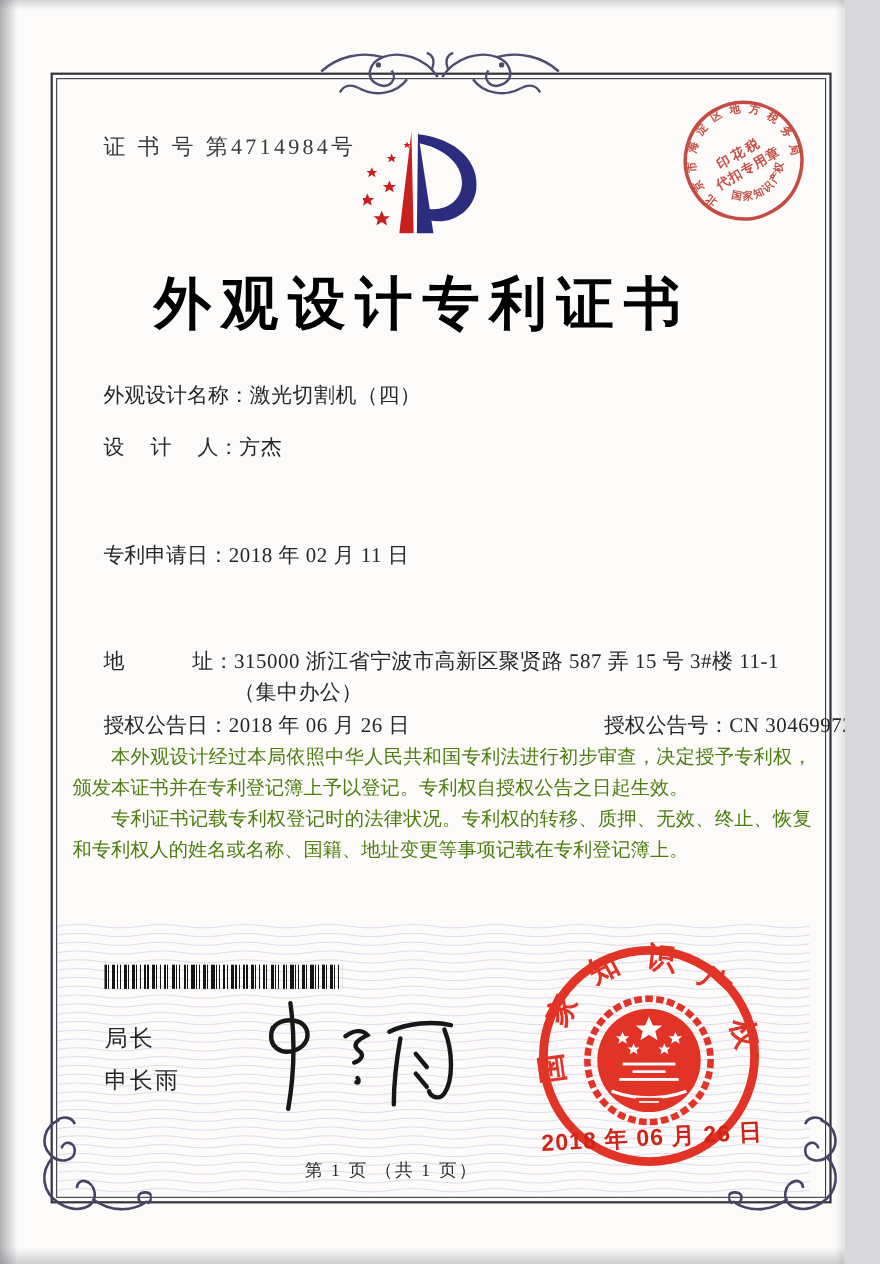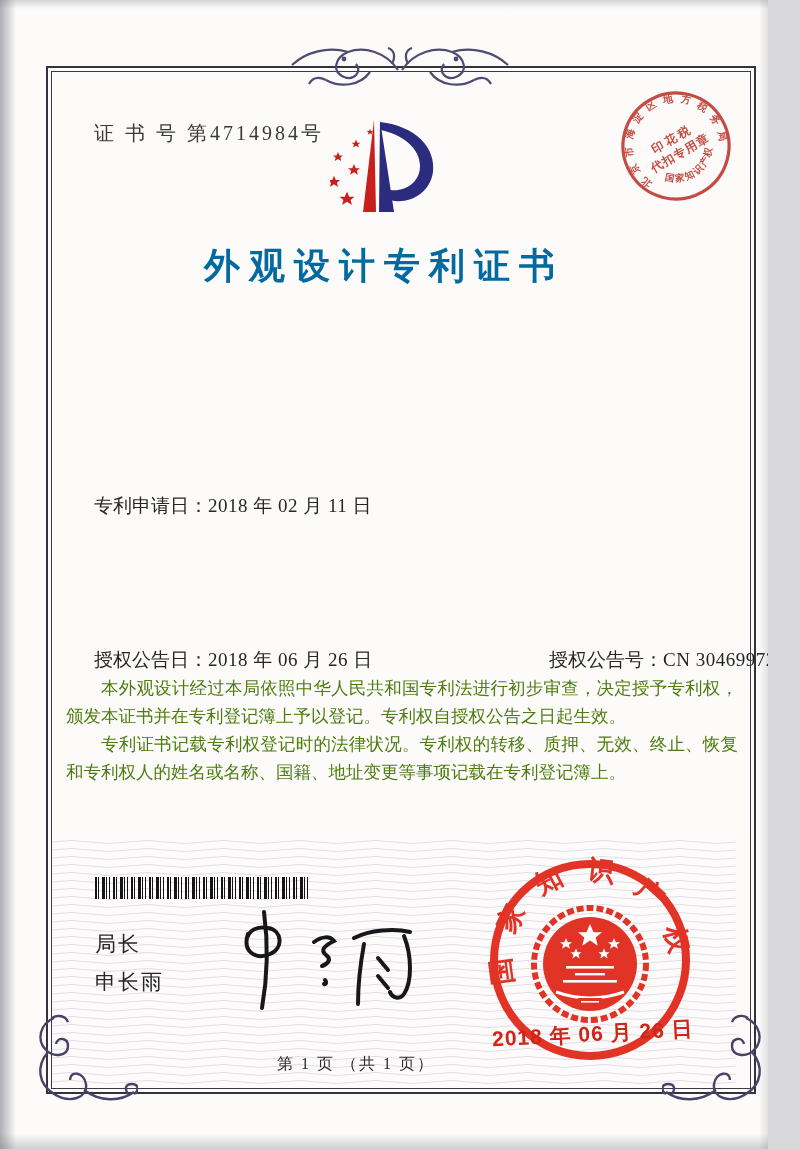--- a/index.html
+++ b/index.html
@@ -17,21 +17,21 @@
   
   .frame{position:absolute;left:46px;top:66px;width:706px;height:1024px;
          border:2.5px solid #33333e;}
   .frame-inner{position:absolute;left:3px;top:3px;right:3px;bottom:3px;border:1px solid #3a3a46;}
   
   #waves{position:absolute;left:52px;top:836px;width:696px;height:252px;opacity:.5;}
   #waves path{fill:none;stroke:#b7aed6;stroke-width:.8;}
   .certno{position:absolute;left:94px;top:120px;font-size:20px;letter-spacing:3px;color:#3a3a3a;}
   .logo{position:absolute;left:330px;top:110px;}
   .title{position:absolute;left:0;right:0;top:242px;text-align:center;
-         font-size:36px;font-weight:bold;letter-spacing:9px;color:#0369a1;}
+         font-size:52px;font-weight:bold;letter-spacing:9px;color:#000000;}
   .row{position:absolute;left:94px;font-size:19px;line-height:28px;}
   .lbl{white-space:pre;}
   .val{letter-spacing:.5px;}
   .val-wrap{display:inline-block;vertical-align:top;width:528px;}
   .row-right{position:absolute;left:455px;top:0;white-space:nowrap;}
   .body-text{position:absolute;left:66px;top:674px;width:672px;font-size:17.5px;
              line-height:28px;text-align:justify;color:#4d7c0f;}
   .body-text p{margin:0;text-indent:2em;}
   .barcode{position:absolute;left:95px;top:877px;width:216px;height:22px;
     background:repeating-linear-gradient(90deg,
@@ -157,22 +157,31 @@
     </text>
     <text font-size="9.5" fill="#bf3a30" font-weight="bold">
       <textPath href="#taxBot" startOffset="2" textLength="76">国家知识产权局</textPath>
     </text>
     <text x="58" y="54" text-anchor="middle" font-size="12" letter-spacing="3" fill="#bf3a30" font-weight="bold">印花税</text>
     <text x="58" y="70" text-anchor="middle" font-size="12" letter-spacing="1" fill="#bf3a30" font-weight="bold">代扣专用章</text>
   </svg>
 
   <div class="title">外观设计专利证书</div>
 
+  <div class="row" style="top:346px">
+    <span class="lbl">外观设计名称：</span><span class="val">激光切割机（四）</span>
+  </div>
+  <div class="row" style="top:394px">
+    <span class="lbl">设　 计 　人：</span><span class="val">方杰</span>
+  </div>
   <div class="row" style="top:492px">
     <span class="lbl">专利申请日：</span><span class="val">2018 年 02 月 11 日</span>
+  </div>
+  <div class="row" style="top:588px">
+    <span class="lbl">地　　　 址：</span><span class="val val-wrap">315000 浙江省宁波市高新区聚贤路 587 弄 15 号 3#楼 11-1（集中办公）</span>
   </div>
   <div class="row" style="top:646px;width:616px">
     <span class="lbl">授权公告日：</span><span class="val">2018 年 06 月 26 日</span>
     <span class="row-right">
       <span class="lbl">授权公告号：</span><span class="val">CN 304699722 S</span>
     </span>
   </div>
 
   <div class="body-text">
     <p>本外观设计经过本局依照中华人民共和国专利法进行初步审查，决定授予专利权，颁发本证书并在专利登记簿上予以登记。专利权自授权公告之日起生效。</p>

